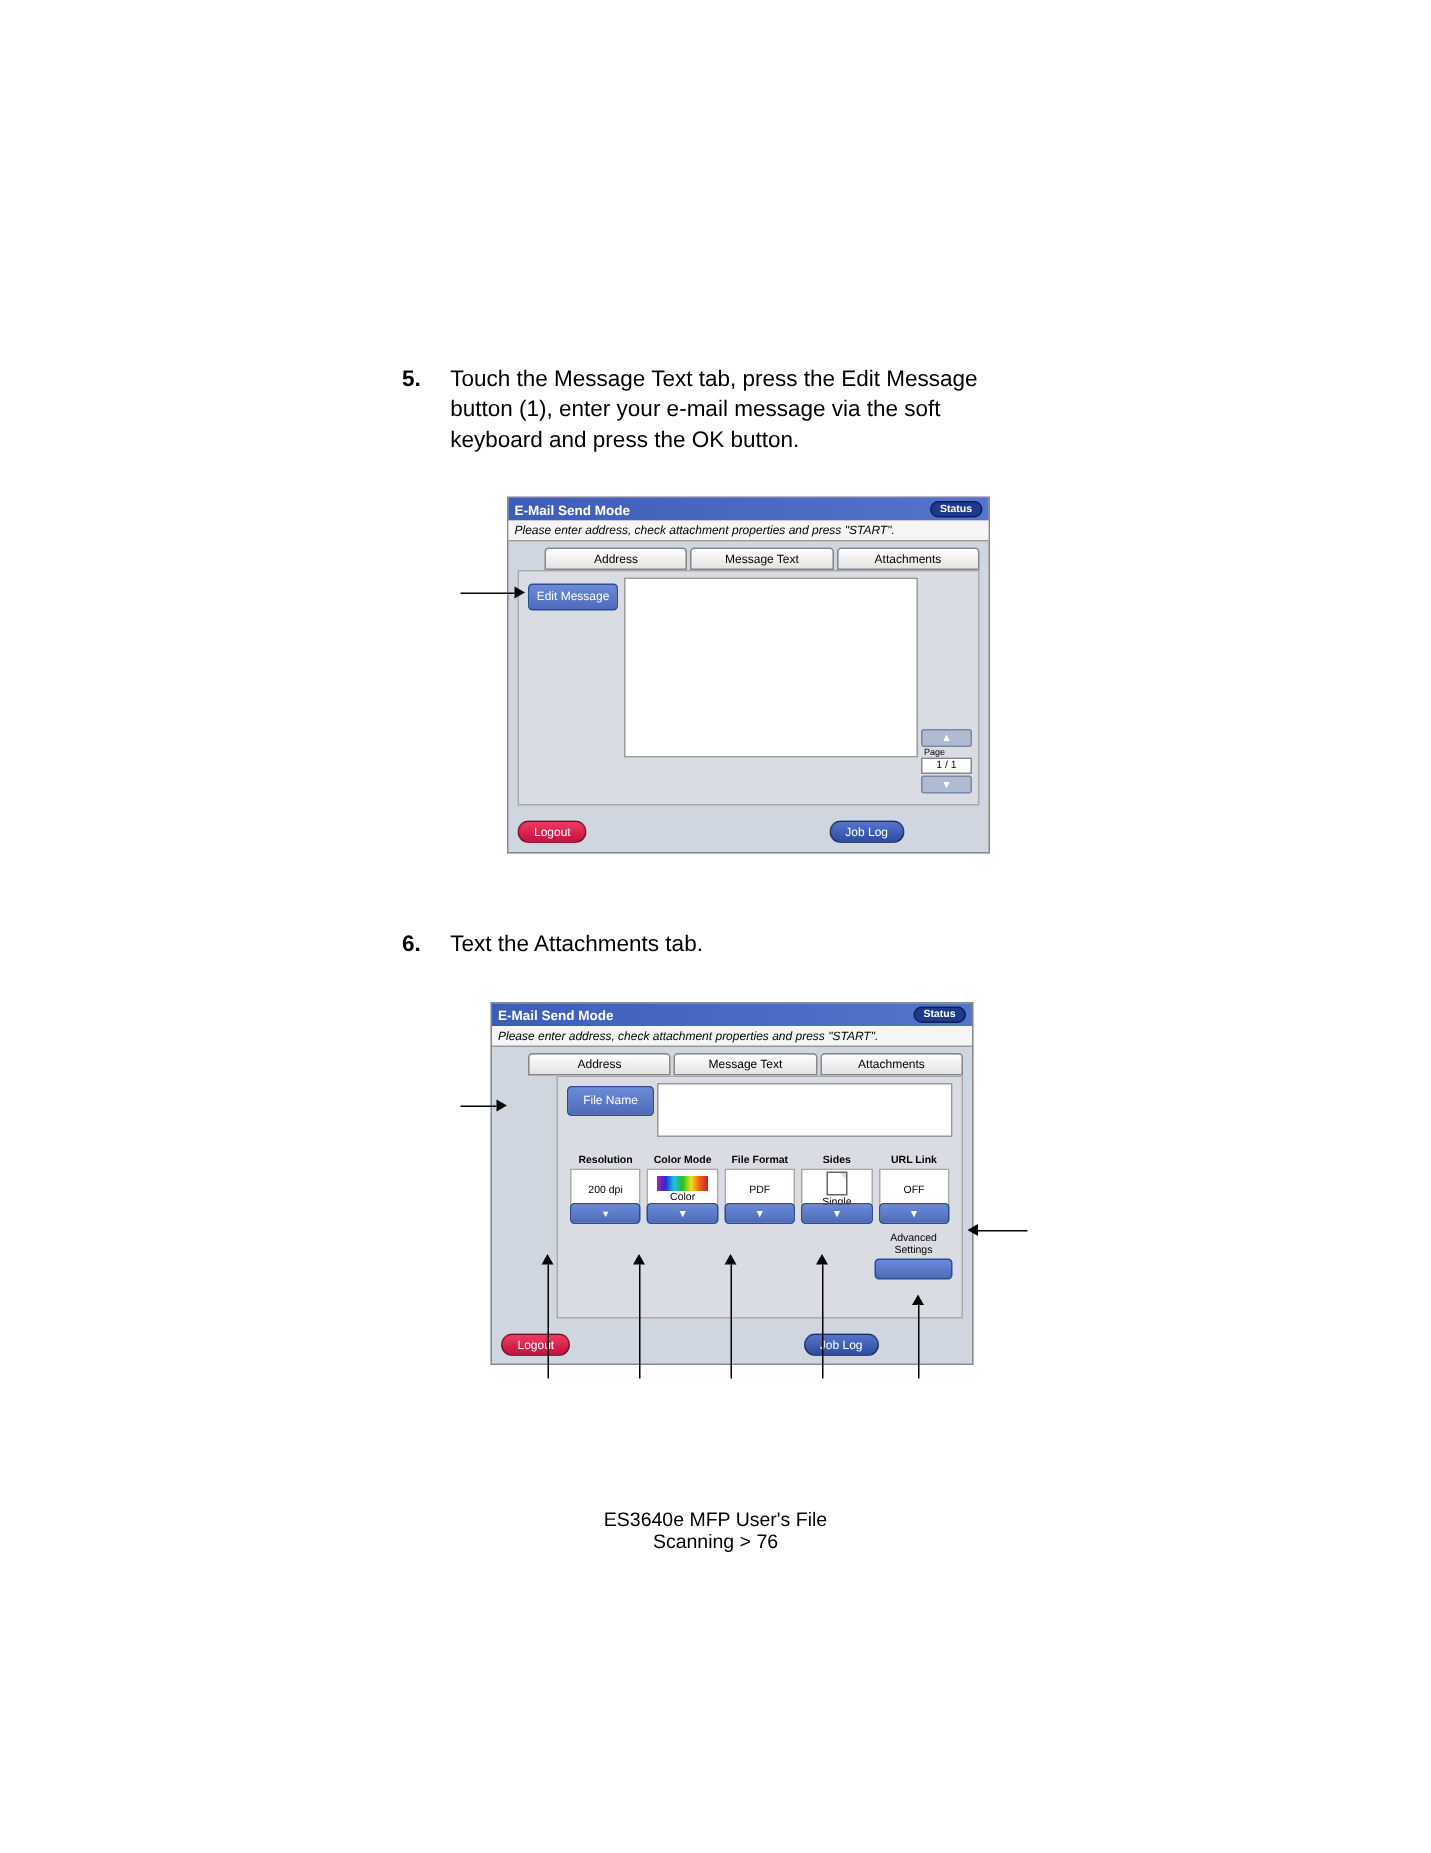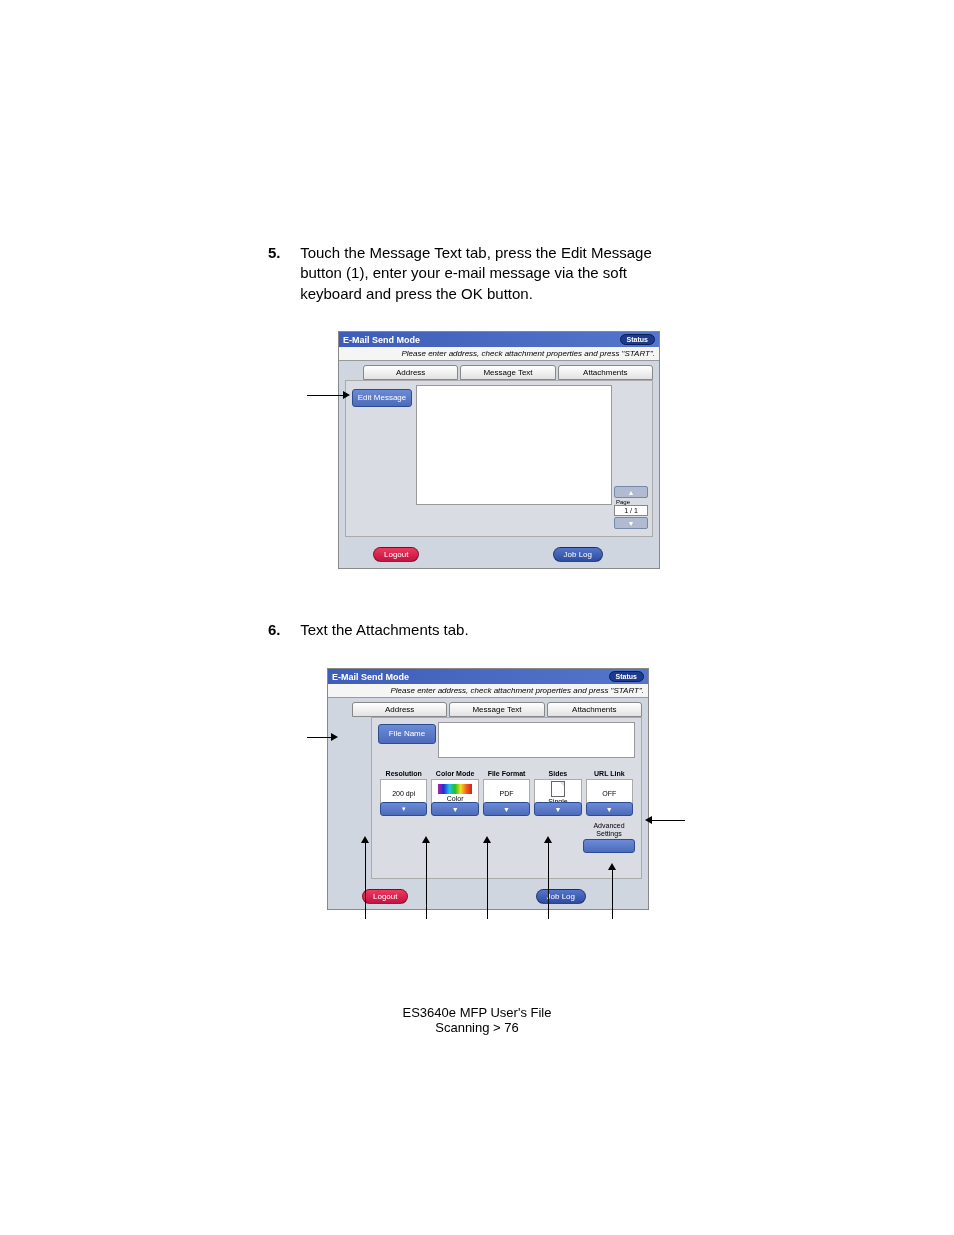--- a/index.html
+++ b/index.html
@@ -57,21 +57,20 @@
     padding: 1px 6px;
     border-radius: 6px;
     border: 1px solid #0a1f5a;
   }
   .instr-bar {
     background: #f5f5f5;
     font-size: 8px;
     font-style: italic;
     padding: 2px 4px;
     border-bottom: 1px solid #999;
-    text-align: right;
   }
   .tabs {
     display: flex;
     margin: 4px 6px 0 24px;
   }
   .tab {
     flex: 1;
     background: linear-gradient(#fff,#e2e2e2);
     border: 1px solid #888;
     text-align: center;
@@ -144,21 +143,21 @@
     padding: 4px 6px 6px 6px;
   }
   .pill {
     font-size: 8px;
     color: #fff;
     text-align: center;
     padding: 2px 10px;
     border-radius: 8px;
     border: 1px solid rgba(0,0,0,0.4);
   }
-  .pill.logout { background: linear-gradient(#ec3a5f,#c41243); margin-left: 28px; }
+  .pill.logout { background: linear-gradient(#ec3a5f,#c41243); }
   .pill.joblog { background: linear-gradient(#5575cc,#2d4da0); }
 
   .file-name-btn {
     position: absolute;
     top: 6px;
     left: 6px;
     width: 56px;
     height: 18px;
     background: linear-gradient(#6b8ad8,#4d6bb8);
     color: #fff;

